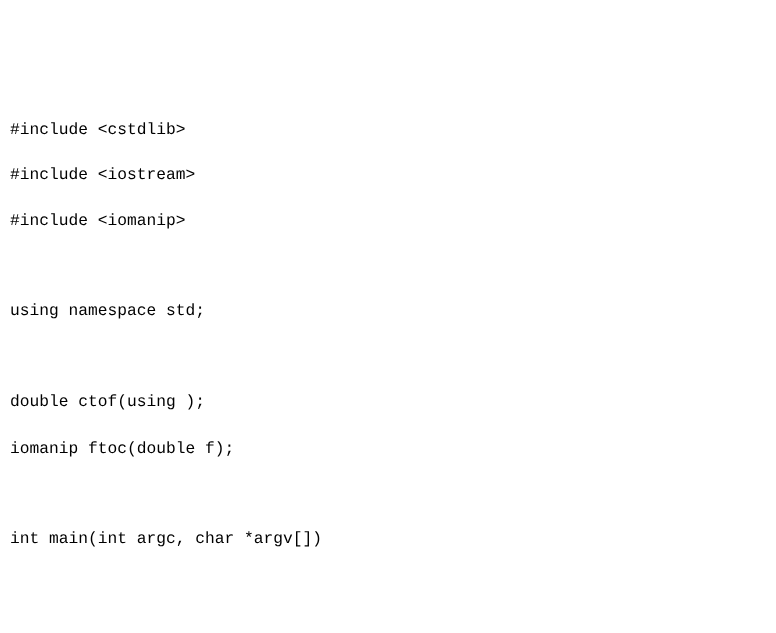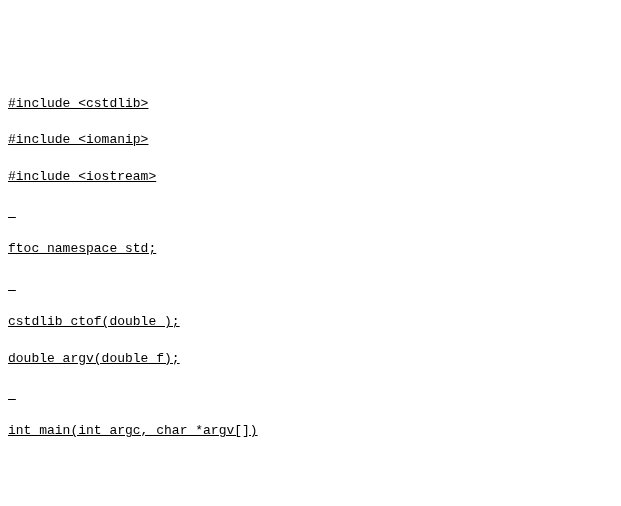--- a/index.html
+++ b/index.html
@@ -11,37 +11,36 @@
       background: #ffffff;
       font-family: "Courier New", Courier, monospace;
       font-size: 13px;
       line-height: 1.4;
       color: #000000;
       padding: 4px 8px;
       white-space: pre;
     }
     .code-line {
       white-space: pre;
-      text-decoration: underline;
     }
   </style>
 </head>
 <body>
 
 
 
 <div>
 <div class="code-line">#include &lt;cstdlib&gt;</div>
+<div class="code-line">#include &lt;iostream&gt;</div>
 <div class="code-line">#include &lt;iomanip&gt;</div>
-<div class="code-line">#include &lt;iostream&gt;</div>
 <div class="code-line">&nbsp;</div>
-<div class="code-line">ftoc namespace std;</div>
+<div class="code-line">using namespace std;</div>
 <div class="code-line">&nbsp;</div>
-<div class="code-line">cstdlib ctof(double );</div>
-<div class="code-line">double argv(double f);</div>
+<div class="code-line">double ctof(using );</div>
+<div class="code-line">iomanip ftoc(double f);</div>
 <div class="code-line">&nbsp;</div>
 <div class="code-line">int main(int argc, char *argv[])</div>
 
 
 
 
 
 
 
 

